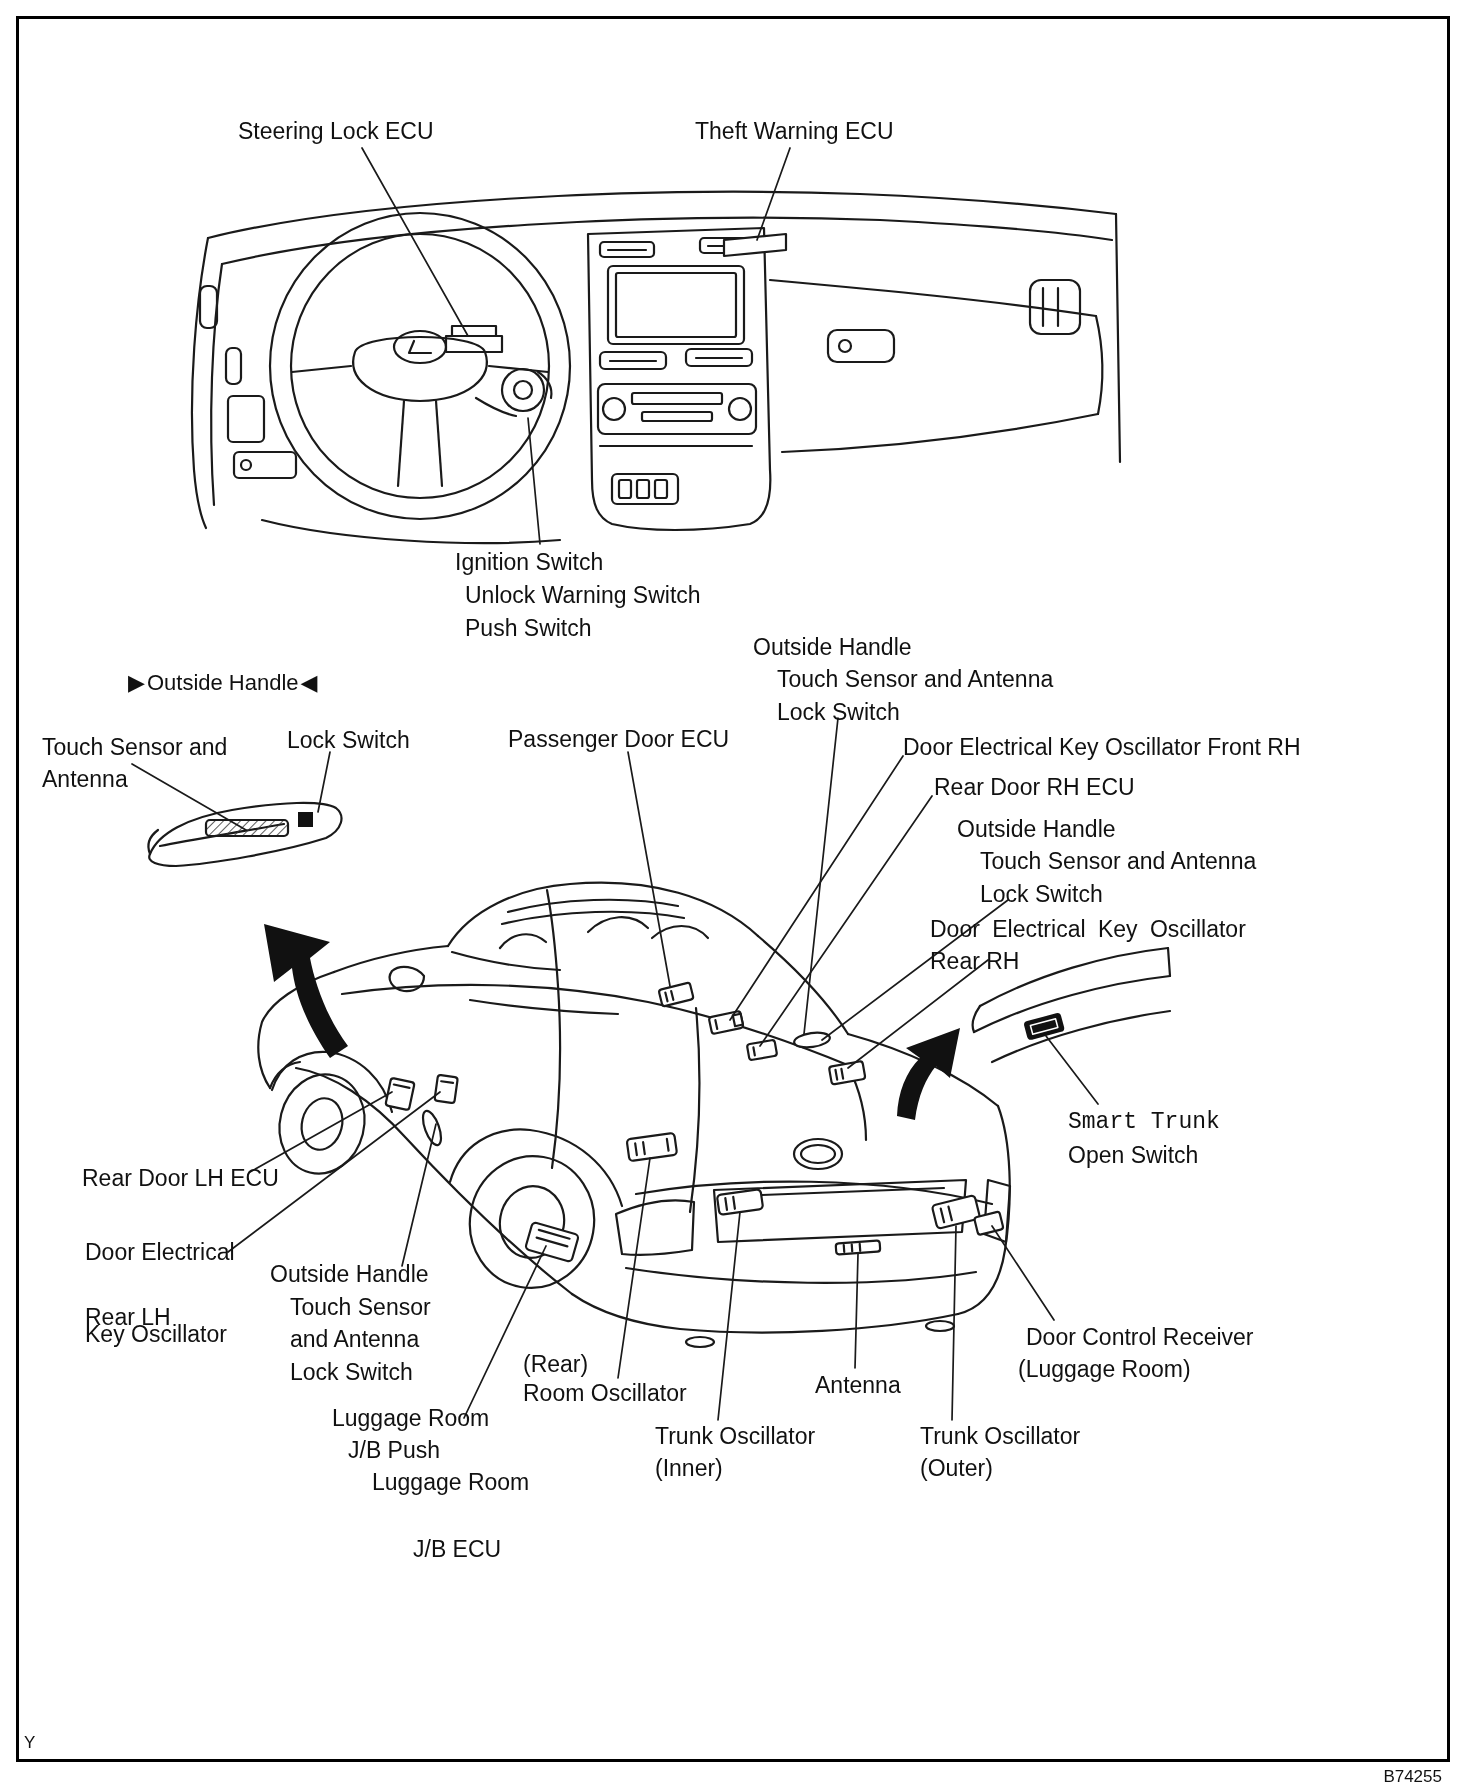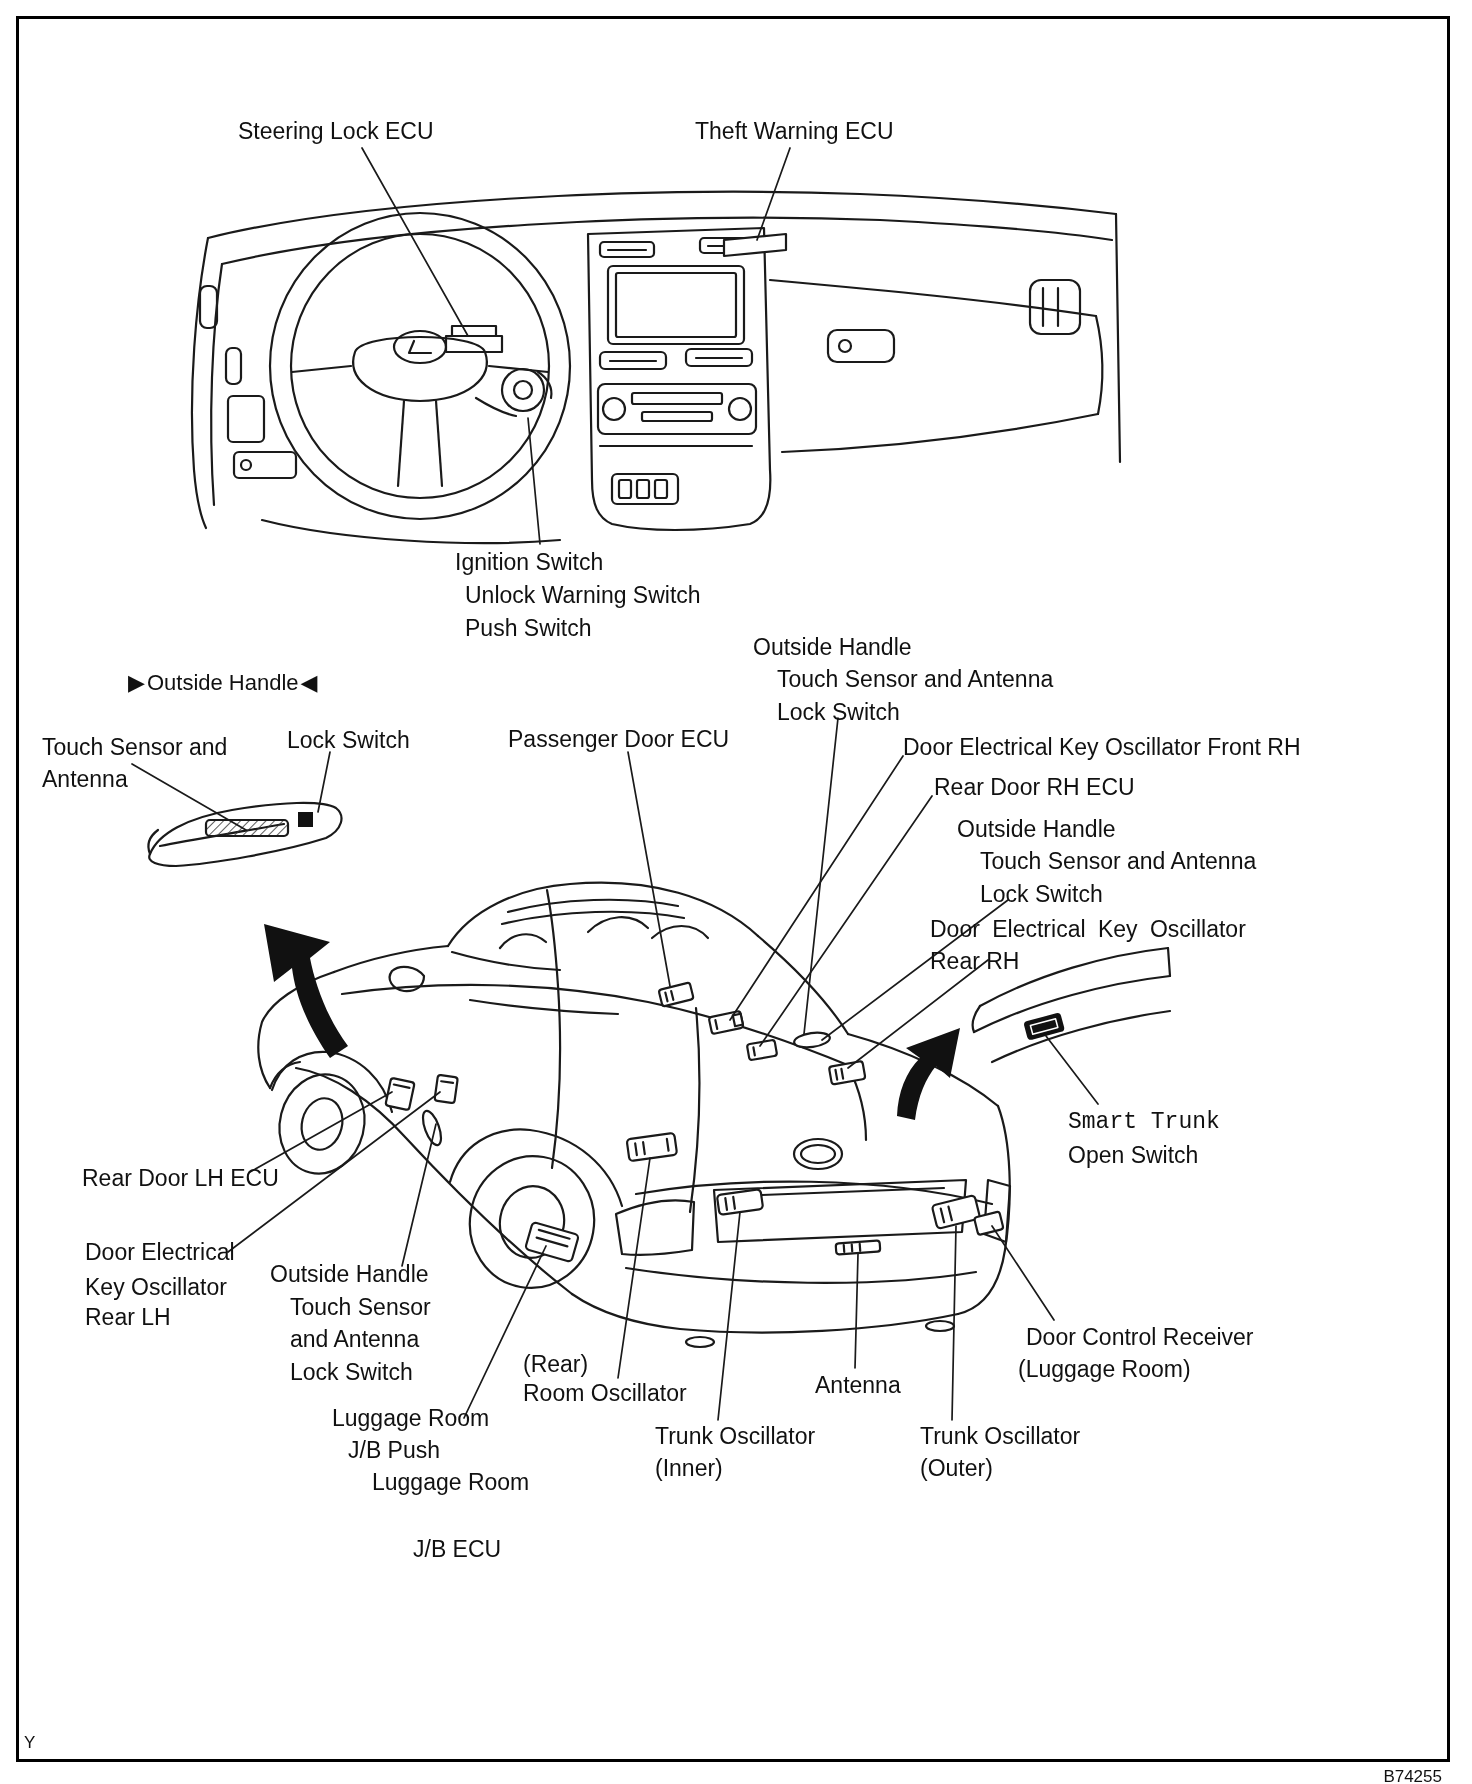--- a/index.html
+++ b/index.html
@@ -306,21 +306,21 @@
 
   <div class="lbl" style="left:930px; top:918px; word-spacing:6px;">Door Electrical Key Oscillator</div>
   <div class="lbl" style="left:930px; top:950px;">Rear RH</div>
 
   <div class="lbl" style="left:1068px; top:1111px;font-family:Liberation Mono, monospace;">Smart Trunk</div>
   <div class="lbl" style="left:1068px; top:1144px;">Open Switch</div>
 
   <div class="lbl" style="left:82px; top:1167px;">Rear Door LH ECU</div>
 
   <div class="lbl" style="left:85px; top:1241px;">Door Electrical</div>
-  <div class="lbl" style="left:85px; top:1276px;">Key Oscillator</div>
+  <div class="lbl" style="left:85px; top:1323px;">Key Oscillator</div>
   <div class="lbl" style="left:85px; top:1306px;">Rear LH</div>
 
   <div class="lbl" style="left:270px; top:1263px;">Outside Handle</div>
   <div class="lbl" style="left:290px; top:1296px;">Touch Sensor</div>
   <div class="lbl" style="left:290px; top:1328px;">and Antenna</div>
   <div class="lbl" style="left:290px; top:1361px;">Lock Switch</div>
 
   <div class="lbl" style="left:332px; top:1407px;">Luggage Room</div>
   <div class="lbl" style="left:348px; top:1439px;">J/B Push</div>
   <div class="lbl" style="left:372px; top:1471px;">Luggage Room</div>

